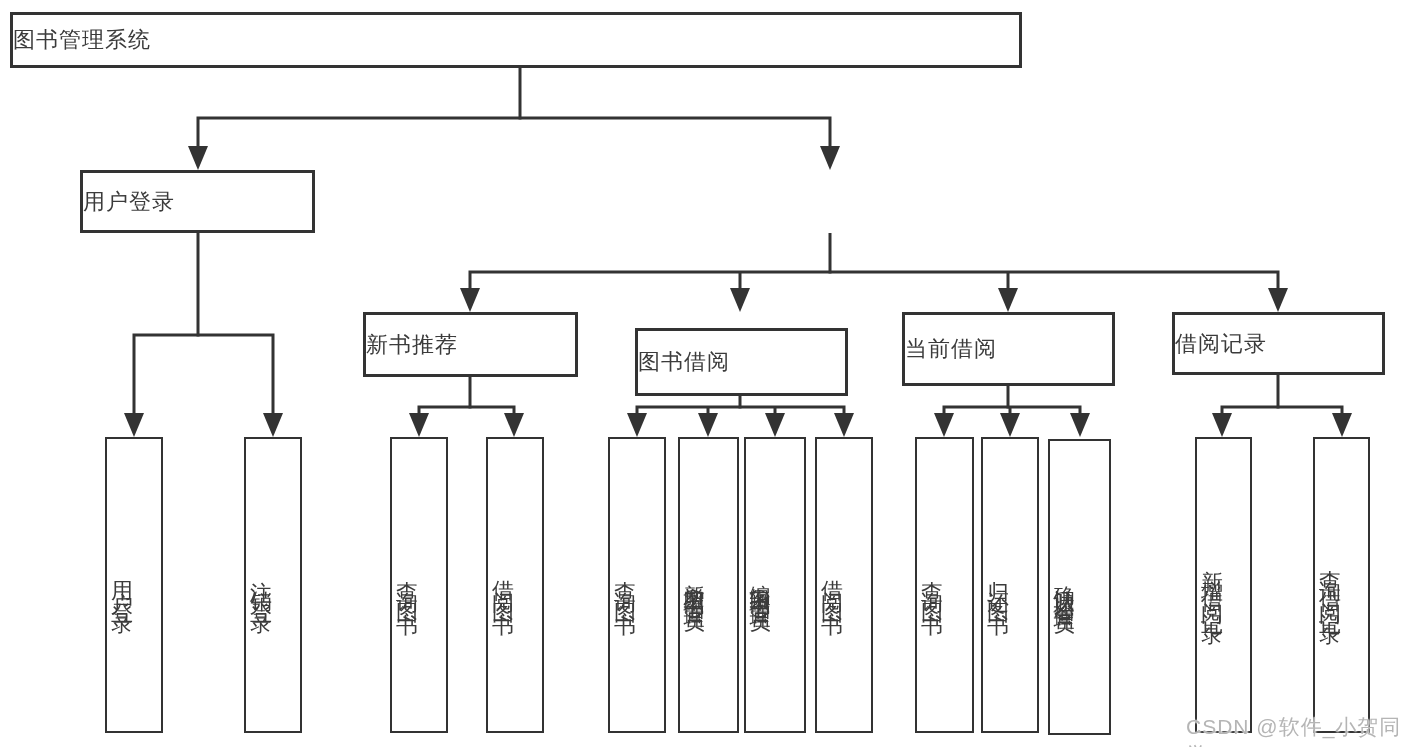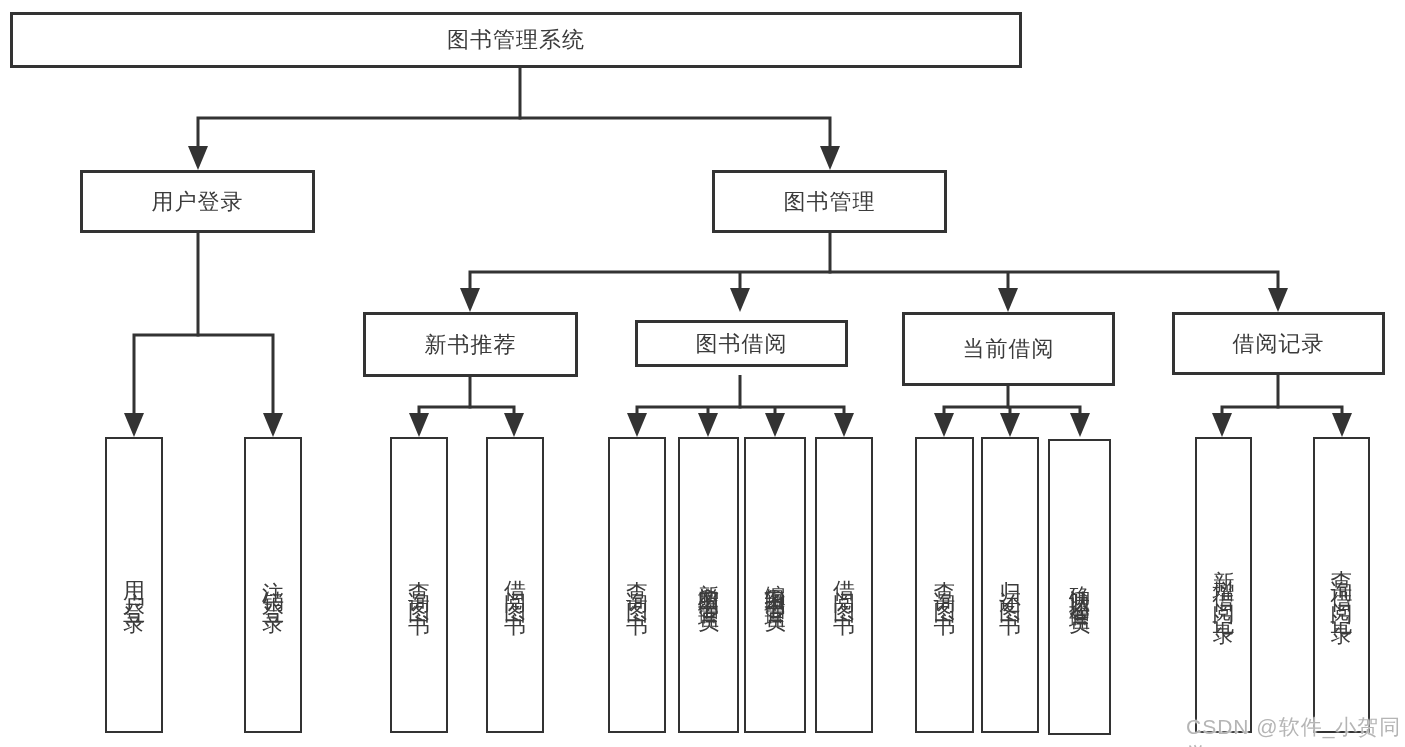--- a/index.html
+++ b/index.html
@@ -8,21 +8,21 @@
     background:#ffffff;
     font-family:"Liberation Sans","DejaVu Sans",sans-serif;
   }
   .stage{position:absolute;inset:0;}
   svg.connectors{position:absolute;left:0;top:0;z-index:0;}
   .node{
     position:absolute;
     background:#ffffff;
     border:3px solid #333333;
     box-sizing:border-box;
-    display:flex;align-items:center;justify-content:center;
+    display:flex;align-items:center;justify-content:flex-start;
     color:#3b3b3b;
     z-index:1;
   }
   .node.hbox{font-size:22px;letter-spacing:1px;}
   .node.leaf{border-width:2.5px;}
   .vtext{
     writing-mode:vertical-rl;
     text-orientation:mixed;
     font-size:22px;
     letter-spacing:11px;
@@ -90,28 +90,25 @@
     <polygon points="1342,437 1332,413 1352,413" fill="#333333" stroke="none"></polygon>
   </svg>
 
   <div class="node hbox" style="left:10px;top:12px;width:1012px;height:56px;">
     <span>图书管理系统</span>
   </div>
 
   <div class="node hbox" style="left:80px;top:170px;width:235px;height:63px;">
     <span>用户登录</span>
   </div>
-  <div class="node hbox" style="left:712px;top:170px;width:235px;height:63px;">
-    <span>图书管理</span>
-  </div>
 
   <div class="node hbox" style="left:363px;top:312px;width:215px;height:65px;">
     <span>新书推荐</span>
   </div>
-  <div class="node hbox" style="left:635px;top:320px;width:213px;height:47px;">
+  <div class="node hbox" style="left:635px;top:328px;width:213px;height:68px;">
     <span>图书借阅</span>
   </div>
   <div class="node hbox" style="left:902px;top:312px;width:213px;height:74px;">
     <span>当前借阅</span>
   </div>
   <div class="node hbox" style="left:1172px;top:312px;width:213px;height:63px;">
     <span>借阅记录</span>
   </div>
 
   <div class="node leaf" style="left:105px;top:437px;width:58px;height:296px;">

